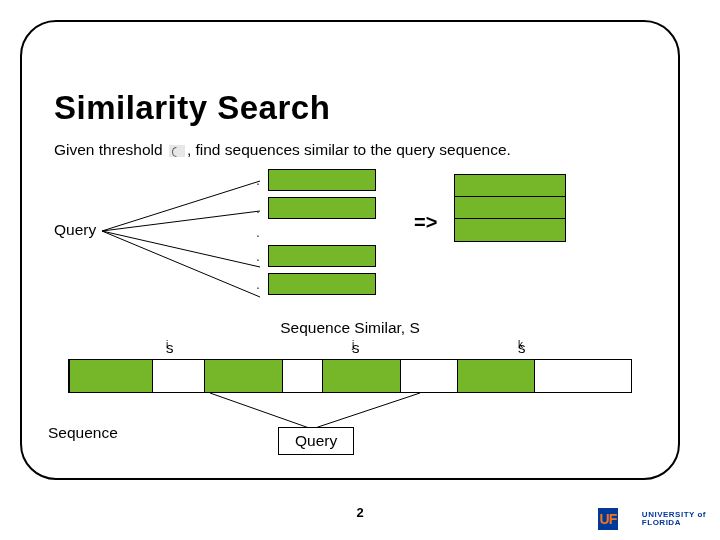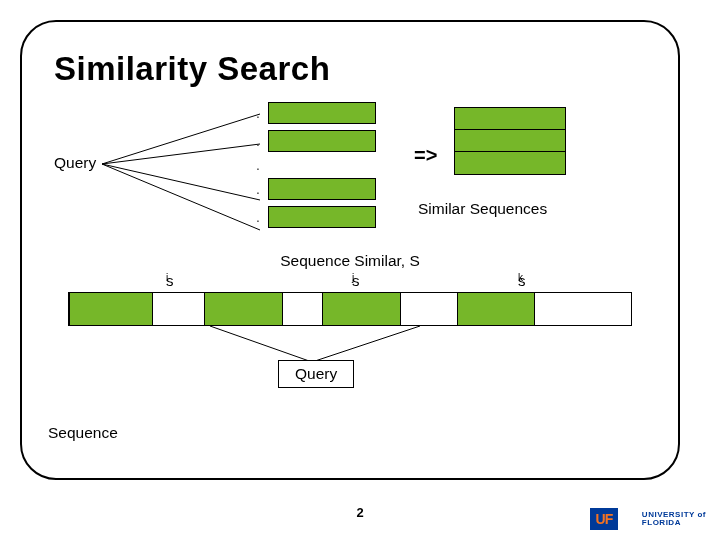--- a/index.html
+++ b/index.html
@@ -20,20 +20,21 @@
     border: 2.5px solid #000;
     border-radius: 36px;
     padding: 28px 26px 16px 26px;
   }
   .title {
     font-size: 33px;
     font-weight: 900;
     letter-spacing: 0.5px;
     margin-left: 6px;
     margin-bottom: 14px;
+    margin-top: 39px;
   }
   .intro {
     font-size: 15.5px;
     margin-left: 6px;
     margin-bottom: 10px;
   }
   .epsilon {
     display: inline-block;
     width: 16px;
     height: 12px;
@@ -176,21 +177,21 @@
   }
   .logo {
     position: absolute;
     right: 14px;
     bottom: 10px;
     display: flex;
     align-items: center;
     gap: 4px;
   }
   .logo .uf {
-    width: 28px; height: 22px;
+    width: 20px; height: 22px;
     background: #003a99;
     color:#f47321;
     font-weight: 900;
     font-size: 14px;
     display:flex; align-items:center; justify-content:center;
     letter-spacing: -1px;
     text-align: center;
   }
   .logo .flt {
     font-size: 8px;
@@ -199,20 +200,24 @@
     font-weight: 700;
     letter-spacing: 0.5px;
     padding-left: 20px;
   }
 </style>
 </head>
 <body>
 
 <div class="slide-frame">
   <div class="title">Similarity Search</div>
+  <div class="intro">
+    <span>Given threshold</span>
+    <span class="epsilon"></span><span>, find sequences similar to the query sequence.</span>
+  </div>
 
   <div class="mid">
     <div class="query-label">Query</div>
 
     <svg class="lines" viewBox="0 0 200 150" preserveAspectRatio="none">
       <line x1="0" y1="62" x2="158" y2="12" stroke="#000" stroke-width="1"></line>
       <line x1="0" y1="62" x2="158" y2="42" stroke="#000" stroke-width="1"></line>
       <line x1="0" y1="62" x2="158" y2="98" stroke="#000" stroke-width="1"></line>
       <line x1="0" y1="62" x2="158" y2="128" stroke="#000" stroke-width="1"></line>
     </svg>
@@ -239,21 +244,20 @@
         </div>
     </div>
 
     <div class="arrow">=&gt;</div>
 
     <div class="result-stack">
       <div class="r"></div>
       <div class="r"></div>
       <div class="r"></div>
     </div>
-    <div class="sim-label">Similar Sequences</div>
   </div>
 
   <div class="dbs-label">Sequence Similar, S</div>
 
   <div class="sublabels">
     <span style="left:118px">
         <span>s</span>
         <span class="sub">i</span>
       </span>
     <span style="left:304px">

